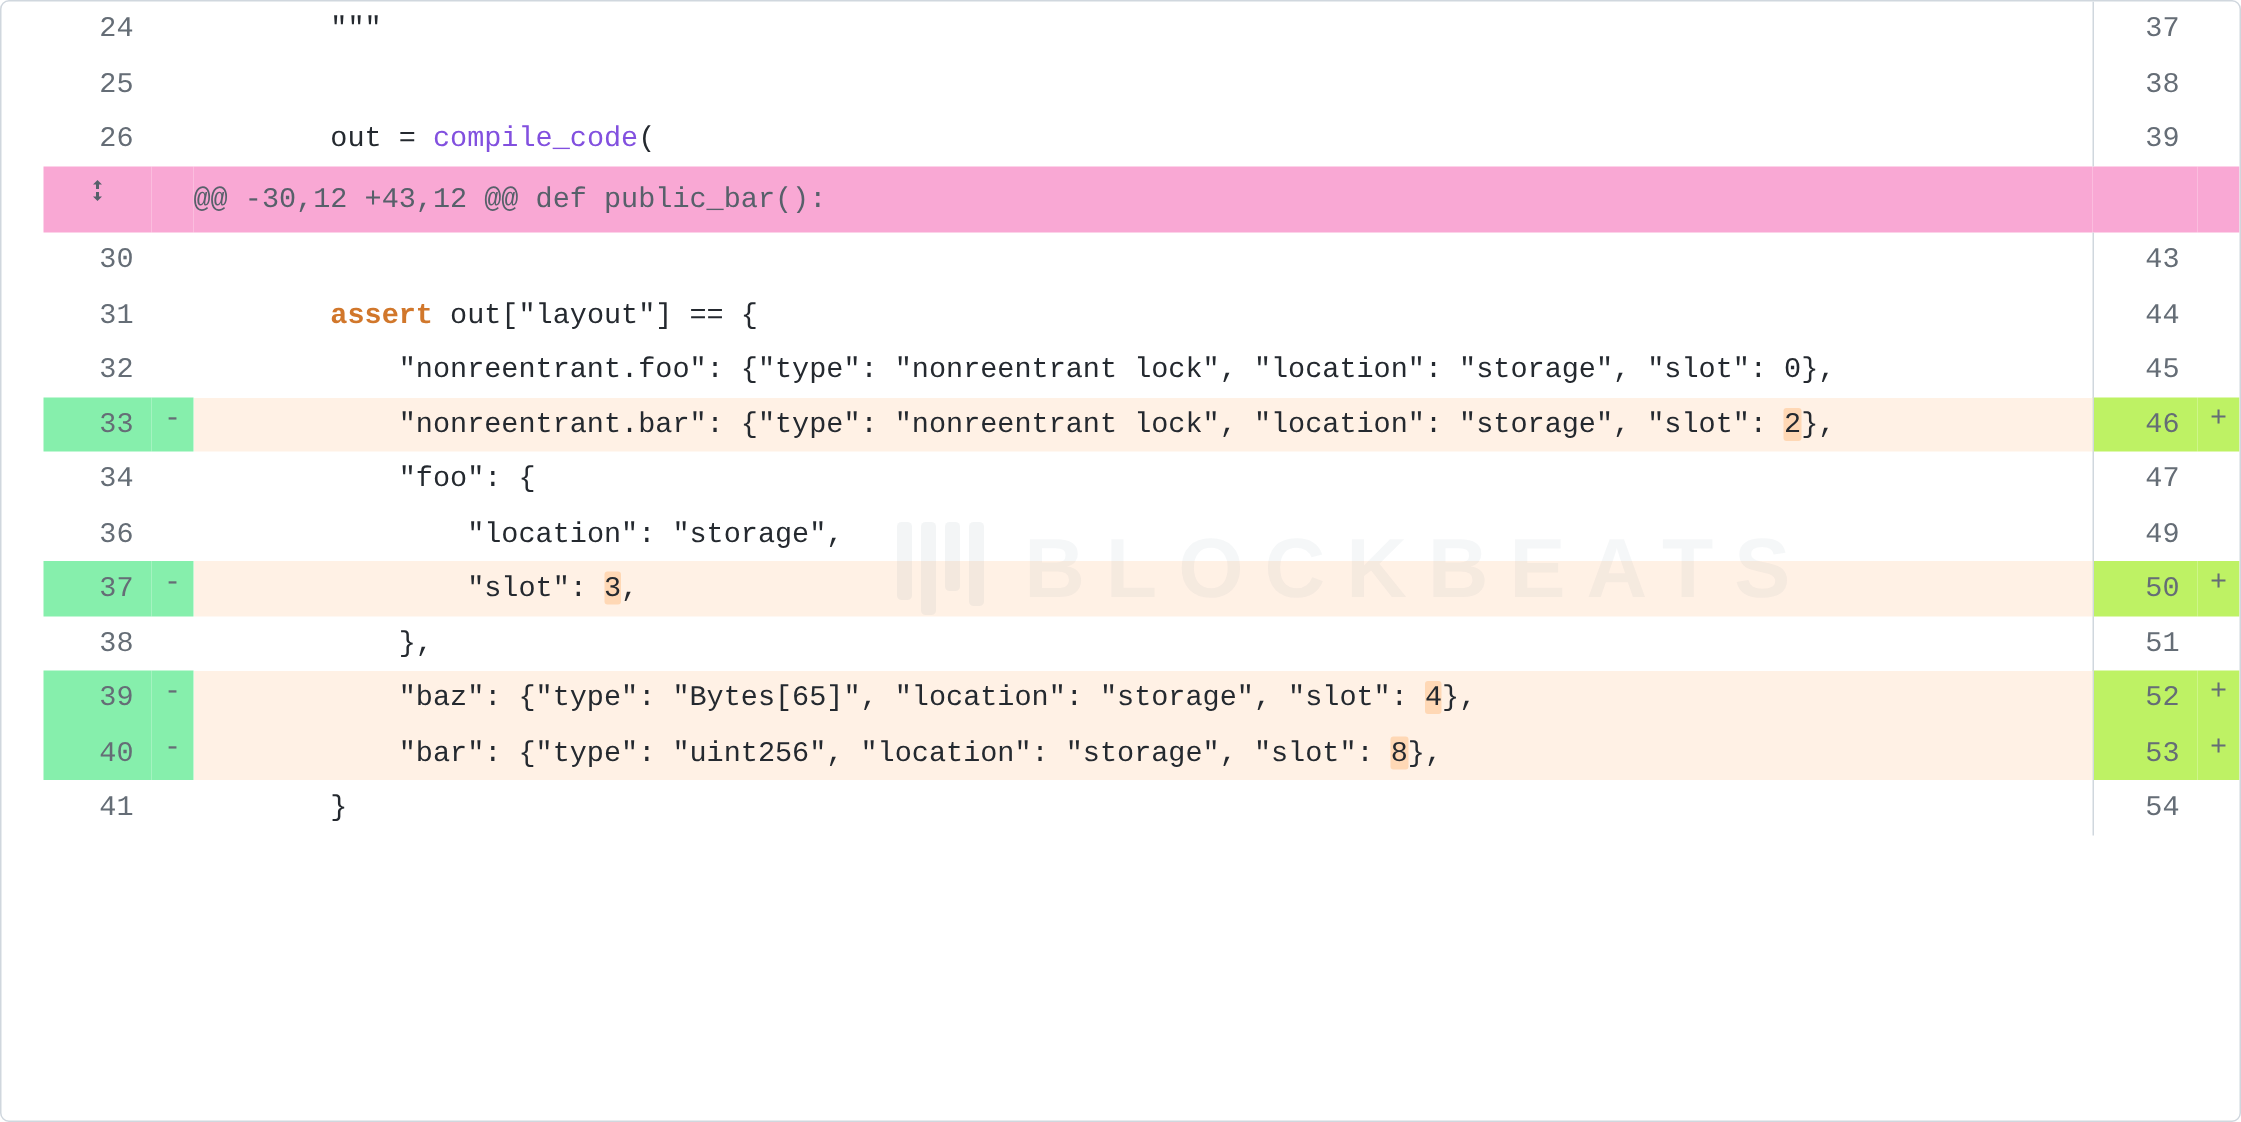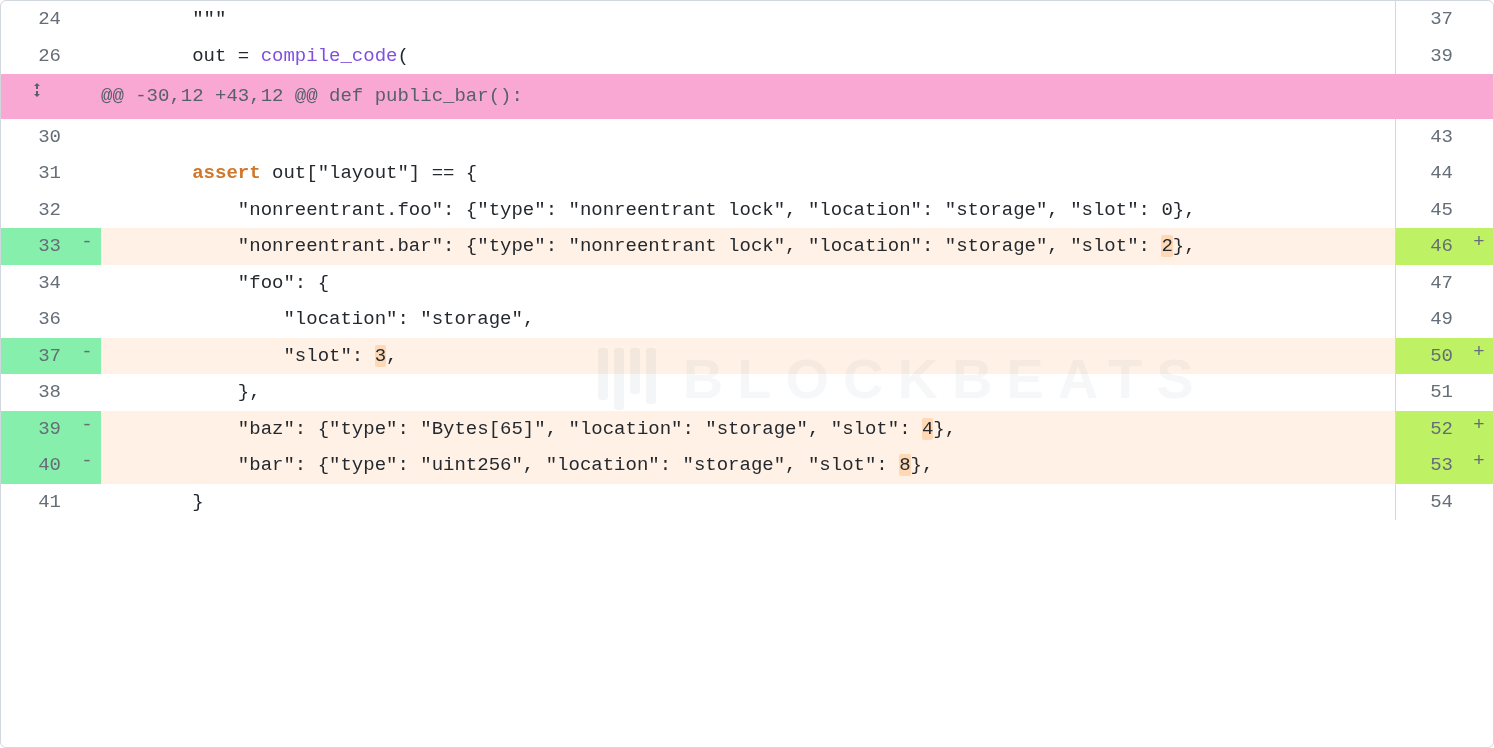--- a/index.html
+++ b/index.html
@@ -12,20 +12,21 @@
     background: #fff;
     color: #24292f;
   }
   .diff-container {
     position: relative;
     width: 1494px;
     height: 748px;
     border: 1px solid #d0d7de;
     border-radius: 6px;
     overflow: hidden;
+    padding-left: 28px;
   }
   table.diff {
     border-collapse: collapse;
     width: 100%;
     table-layout: fixed;
   }
   td { padding: 0; vertical-align: top; }
   .ln-left {
     width: 72px;
     text-align: right;
@@ -114,20 +115,27 @@
     </colgroup>
     <tbody id="diff-body">
         <tr>
           <td class="ln-left">24</td>
           <td class="pm-left"></td>
           <td class="code-left" style="position: relative;">        <span class="hl-none">"""</span></td>
           <td class="ln-right">37</td>
           <td class="pm-right"></td>
         </tr>
         <tr>
+          <td class="ln-left">25</td>
+          <td class="pm-left"></td>
+          <td class="code-left" style="position: relative;"></td>
+          <td class="ln-right">38</td>
+          <td class="pm-right"></td>
+        </tr>
+        <tr>
           <td class="ln-left">26</td>
           <td class="pm-left"></td>
           <td class="code-left" style="position: relative;">        out = <span class="fn-purple">compile_code</span>(</td>
           <td class="ln-right">39</td>
           <td class="pm-right"></td>
         </tr>
         <tr class="hunk">
           <td class="ln-left expand-icon">
             <svg width="16" height="16" viewBox="0 0 16 16">
               <path d="M8 1l3 3H9v3H7V4H5l3-3zm0 14l-3-3h2V9h2v3h2l-3 3z"></path>

